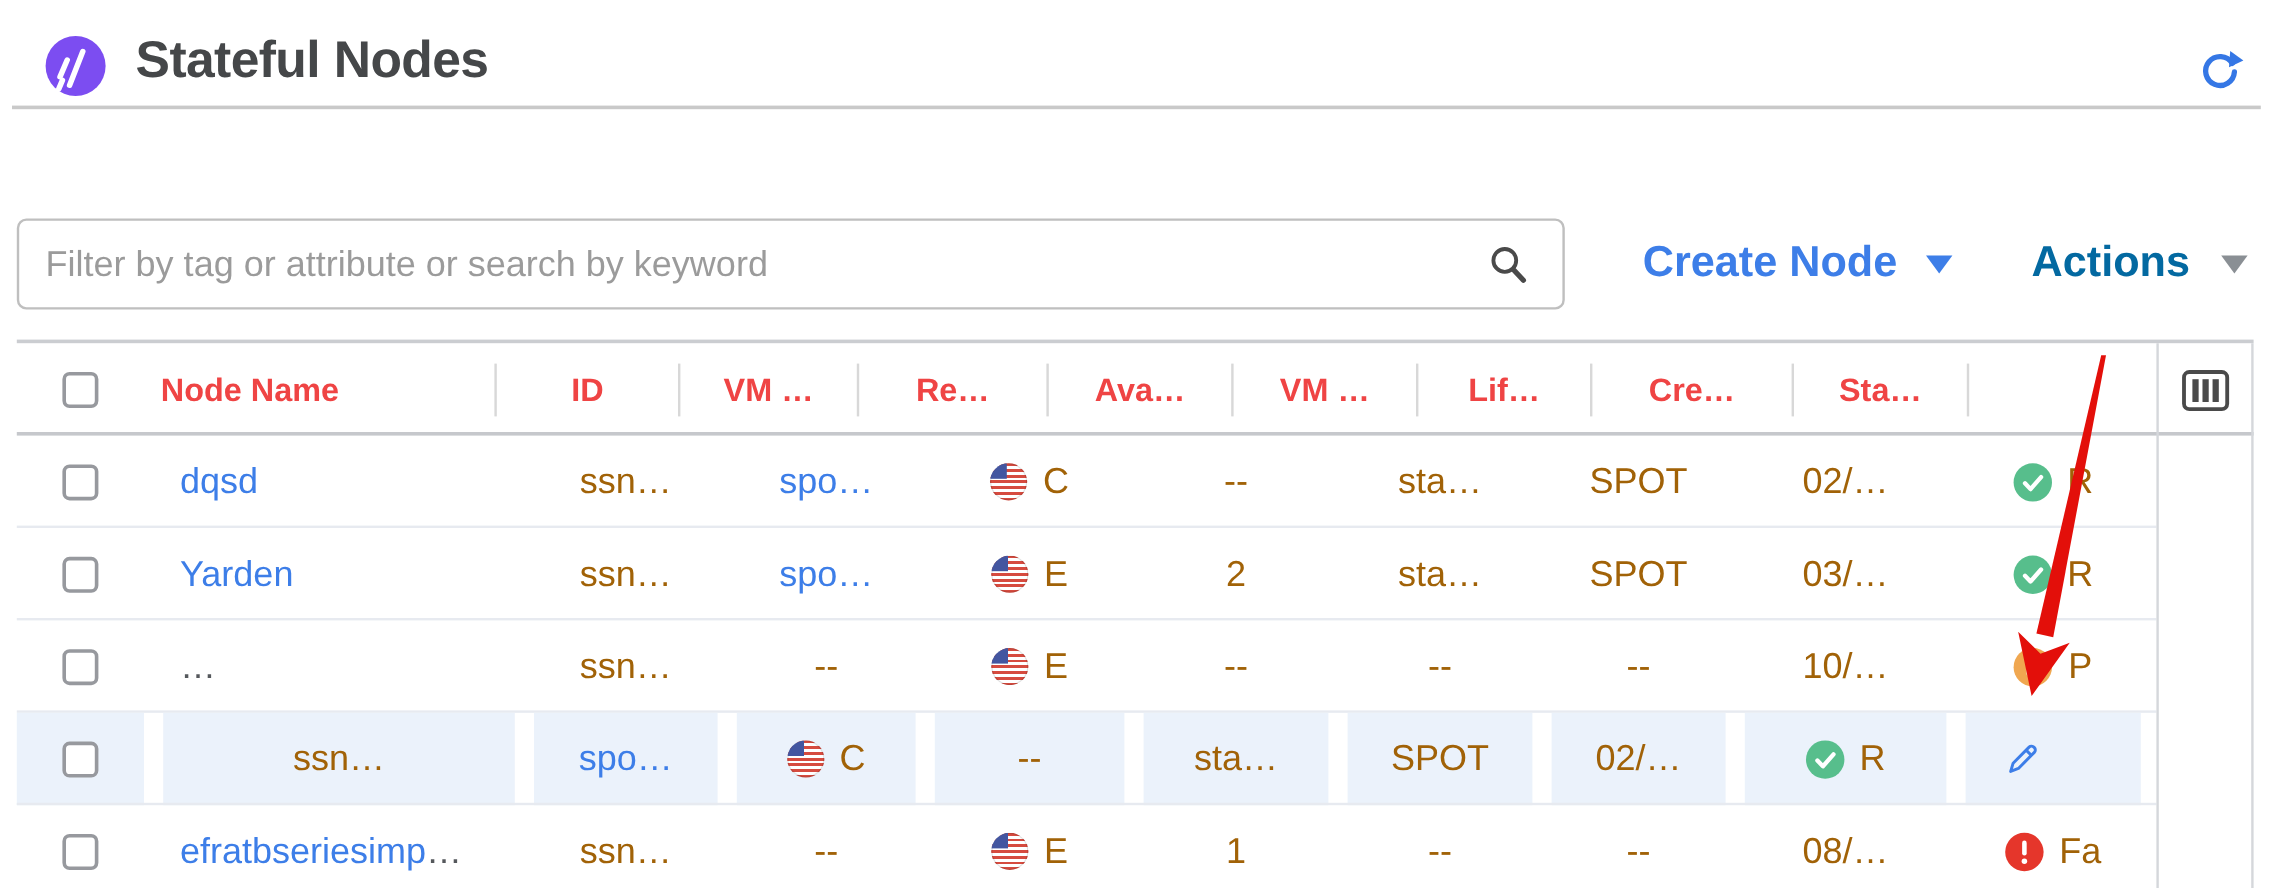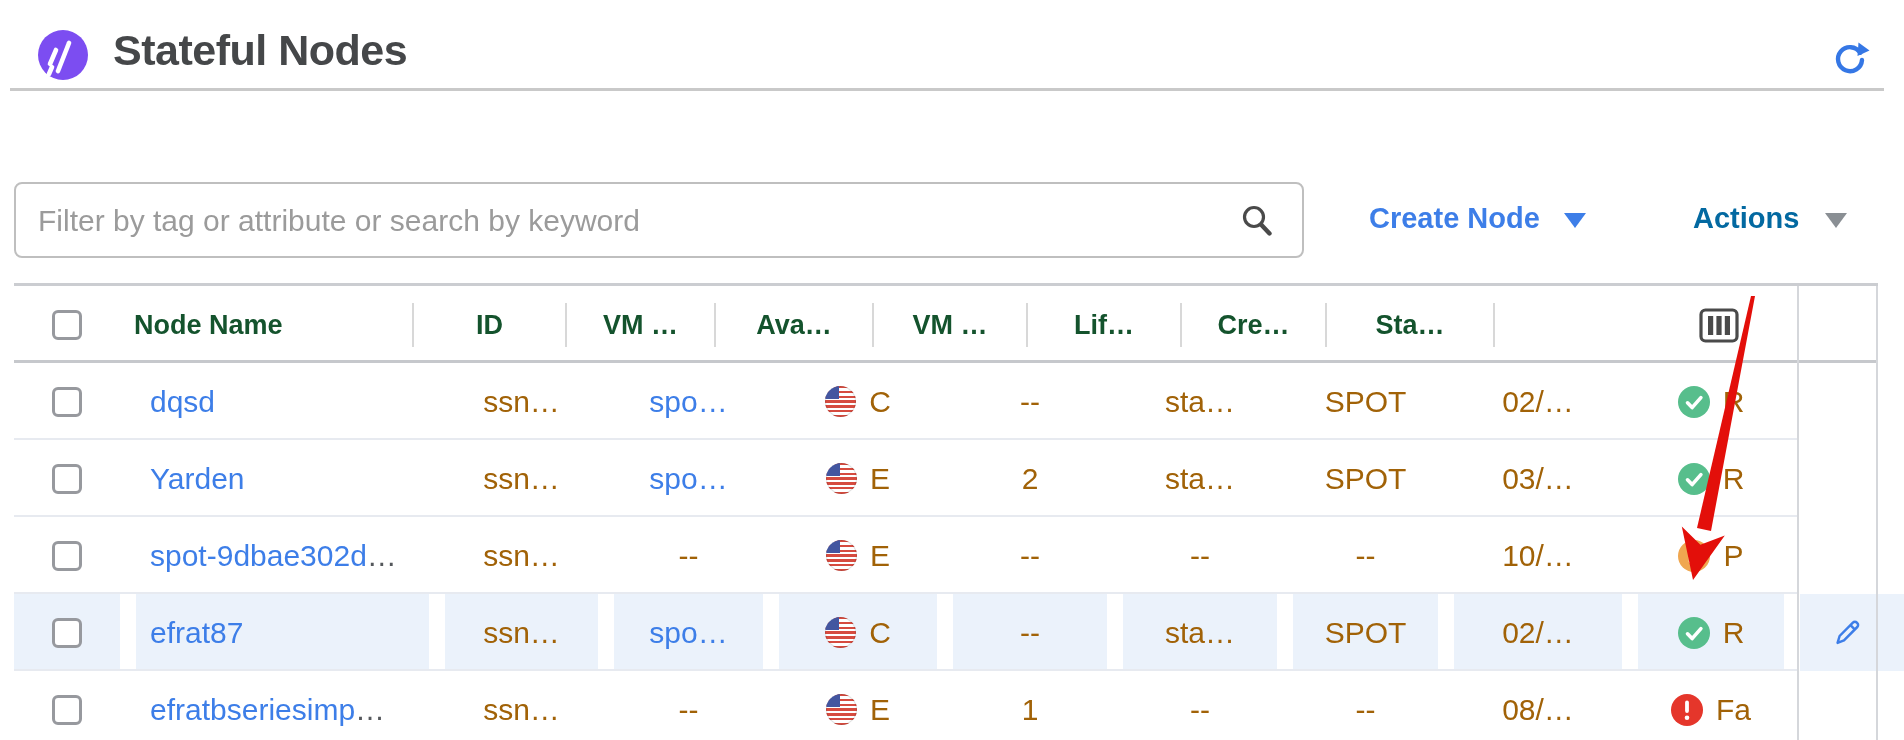--- a/index.html
+++ b/index.html
@@ -18,33 +18,33 @@
 
   
   .filter-box{position:absolute;left:14px;top:182px;width:1290px;height:76px;box-sizing:border-box;
               border:2px solid #bfbfbf;border-radius:8px;background:#fff;}
   .filter-box input{position:absolute;left:20px;top:0;width:1190px;height:72px;border:none;outline:none;
               font-family:"Liberation Sans",sans-serif;font-size:30px;color:#6d28d9;background:transparent;}
   .filter-box input::placeholder{color:#9b9b9b;}
   .search-icon{position:absolute;right:26px;top:18px;width:38px;height:38px;cursor:pointer;}
   .btn{position:absolute;top:186px;height:64px;display:flex;align-items:center;border:none;
        background:none;padding:0;cursor:pointer;font-family:"Liberation Sans",sans-serif;
-       font-size:29px;font-weight:bold;}
+       font-size:36px;font-weight:bold;}
   .create-node{left:1369px;gap:24px;color:var(--accent,#3D7EE8);}
   .actions{left:1693px;gap:26px;color:#0369a1;}
   .caret{width:0;height:0;border-left:11px solid transparent;border-right:11px solid transparent;
          border-top:15px solid currentColor;margin-top:4px;}
   .actions .caret{color:#8a8f94;}
 
   
   .table{position:absolute;left:14px;top:283px;width:1864px;height:462px;
          border-top:3px solid #cbcdd1;box-sizing:content-box;}
   .grid{display:grid;grid-template-columns:106px 293px 153px 149px 158px 154px 154px 145px 168px 146px 157px 81px;
         align-items:center;}
-  .thead{height:74px;border-bottom:3px solid #c6c8cc;font-weight:bold;font-size:27px;color:#14532d;}
+  .thead{height:74px;border-bottom:3px solid #c6c8cc;font-weight:bold;font-size:27px;color:#ef4444;}
   .thead .hcell{position:relative;text-align:center;cursor:pointer;height:74px;line-height:74px;}
   .thead .hcell.left{text-align:left;padding-left:14px;}
   .thead .sep::before{content:"";position:absolute;left:-1px;top:15px;width:2px;height:44px;background:#d8d8d8;}
   .row{position:relative;height:77px;gap:16px;}
   .row::after{content:"";position:absolute;left:0;bottom:0;width:1783px;height:2px;background:#e7eaf0;}
   .row.highlighted .cell:not(.c11){background:var(--hl,#EBF2FB);}
   .cell{height:77px;display:flex;align-items:center;justify-content:center;font-size:30px;color:#4a4a4a;}
   .cell.c0{justify-content:center;}
   .cell.c1{justify-content:flex-start;padding-left:14px;box-sizing:border-box;}
   .cell.c10{justify-content:flex-start;}
@@ -118,20 +118,21 @@
   </button>
 
   <div class="table">
     <div class="grid thead">
       <div class="cell c0">
           <span class="checkbox"></span>
         </div>
       <div class="hcell left">Node Name</div>
       <div class="hcell sep">ID</div>
       <div class="hcell sep">VM …</div>
+      <div class="hcell sep">Re…</div>
       <div class="hcell sep">Ava…</div>
       <div class="hcell sep">VM …</div>
       <div class="hcell sep">Lif…</div>
       <div class="hcell sep">Cre…</div>
       <div class="hcell sep">Sta…</div>
       <div class="hcell sep"></div>
       <div class="cell c11">
         <span class="colpicker">
           <svg viewBox="0 0 42 42">
             <rect x="3" y="6" width="36" height="31" rx="4.5" fill="none" stroke="#4a4a4a" stroke-width="3.2"></rect>
@@ -211,21 +212,20 @@
       <div class="cell c10">
         
       </div>
       <div class="cell c11"></div>
     </div>
         <div class="grid row">
       <div class="cell c0">
             <span class="checkbox"></span>
           </div>
       <div class="cell c1">
-        <a class="link">spot-9dbae302d</a>
             <span class="ellip">…</span>
       </div>
       <div class="cell c2 dark">ssn…</div>
       <div class="cell c3">
         <a class="dark">--</a>
       </div>
       <div class="cell c4">
         <span class="flag">
               <span class="canton"></span>
             </span>
@@ -246,24 +246,20 @@
       </div>
       <div class="cell c10">
         
       </div>
       <div class="cell c11"></div>
     </div>
         <div class="grid row highlighted">
       <div class="cell c0">
             <span class="checkbox"></span>
           </div>
-      <div class="cell c1">
-        <a class="link">efrat87</a>
-            <span class="ellip"></span>
-      </div>
       <div class="cell c2 dark">ssn…</div>
       <div class="cell c3">
         <a class="link">spo…</a>
       </div>
       <div class="cell c4">
         <span class="flag">
               <span class="canton"></span>
             </span>
         <span class="dark">C</span>
       </div>

